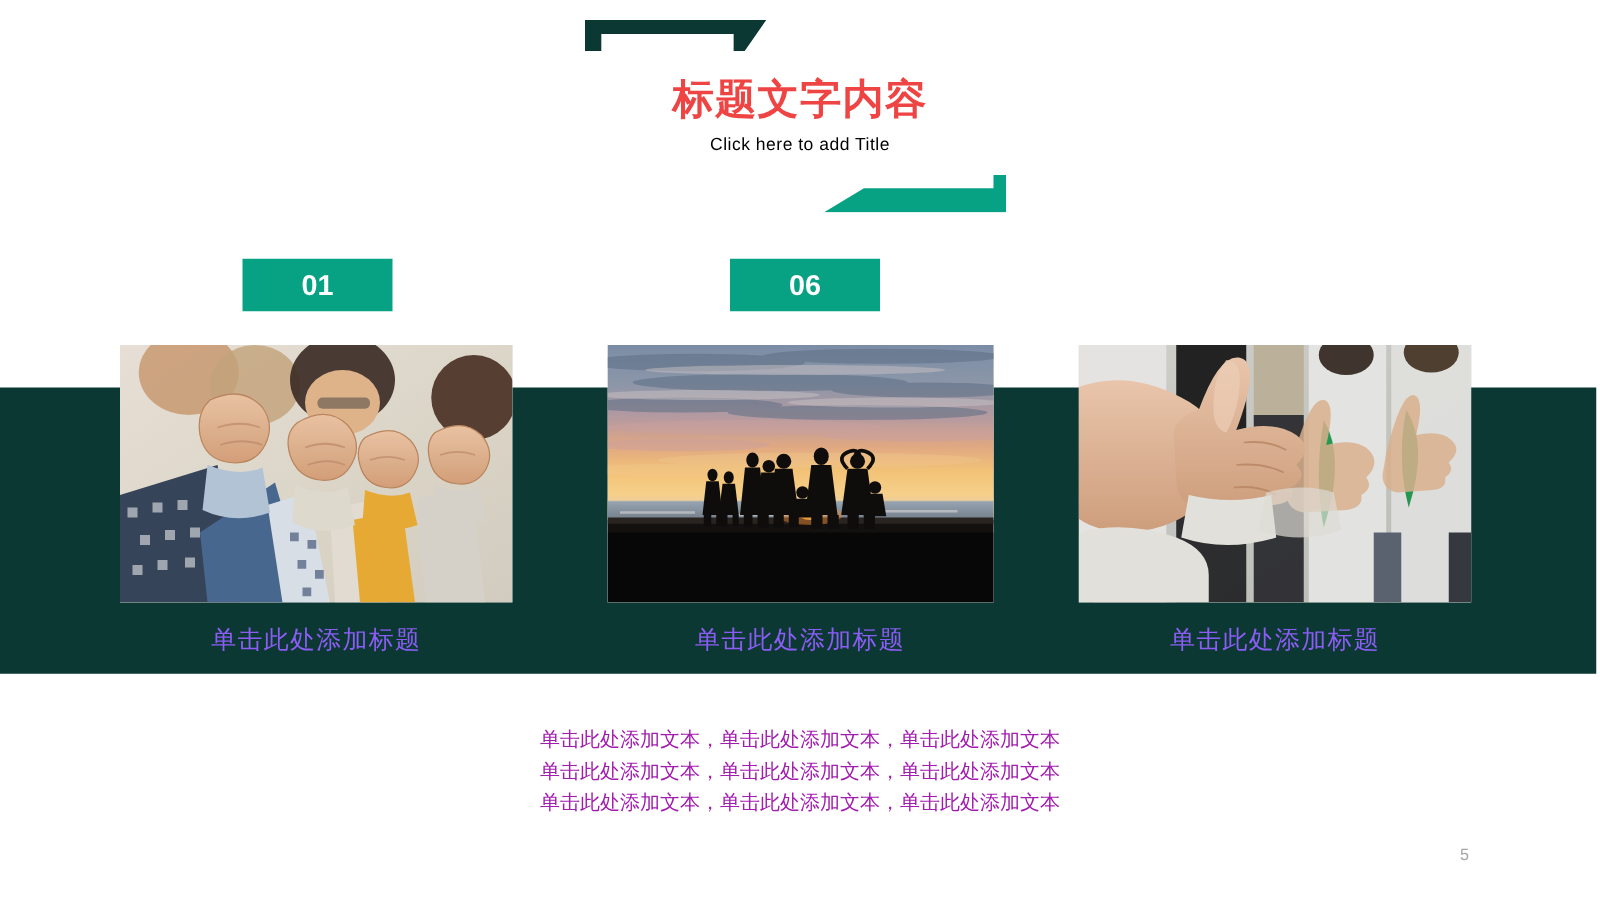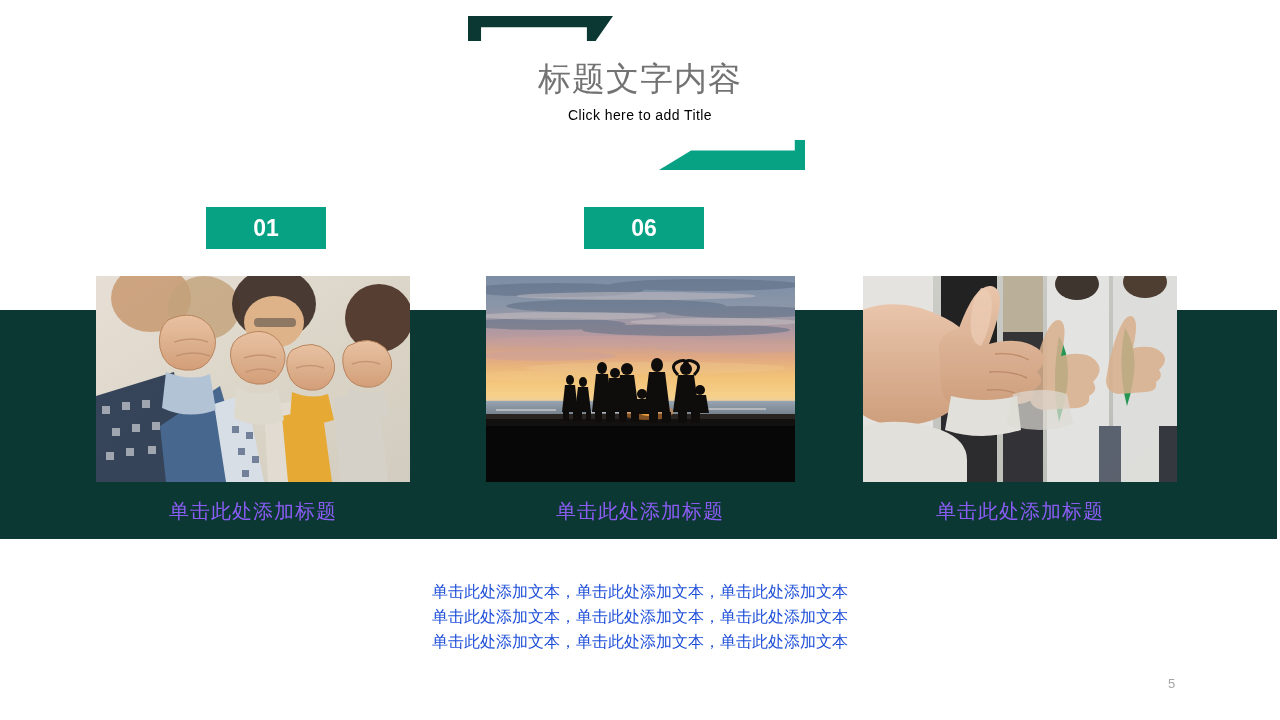--- a/index.html
+++ b/index.html
@@ -41,23 +41,23 @@
   .title-block {
     position: absolute;
     left: 0;
     top: 56px;
     width: 1280px;
     text-align: center;
   }
   .main-title {
     font-size: 33px;
     line-height: 46px;
-    color: #737373;
+    color: #ef4444;
     font-family: "DejaVu Sans", "Liberation Sans", sans-serif;
-    font-weight: 400;
+    font-weight: 700;
     letter-spacing: 1px;
   }
   .sub-title {
     margin-top: 4px;
     font-size: 14px;
     line-height: 18px;
     color: #000000;
     font-family: "Liberation Sans", sans-serif;
     letter-spacing: 0.4px;
   }
@@ -69,21 +69,21 @@
     width: 120px;
     height: 42px;
     background: #07A184;
     color: #ffffff;
     font-size: 23px;
     font-weight: bold;
     line-height: 42px;
     text-align: center;
     font-family: "Liberation Sans", sans-serif;
   }
-  .badge-1 { left: 206px; }
+  .badge-1 { left: 194px; }
   .badge-2 { left: 584px; }
   .badge-3 { left: 960px; }
 
   
   .band {
     position: absolute;
     left: 0;
     top: 310px;
     width: 1277px;
     height: 229px;
@@ -121,21 +121,21 @@
   .caption-2 { left: 475px; }
   .caption-3 { left: 855px; }
 
   
   .body-text {
     position: absolute;
     left: 0;
     top: 579px;
     width: 1280px;
     text-align: center;
-    color: #1d4ed8;
+    color: #a21caf;
     font-size: 16px;
     line-height: 25px;
     font-family: "DejaVu Sans", "Liberation Sans", sans-serif;
   }
   .body-text div { white-space: nowrap; }
 
   
   .page-no {
     position: absolute;
     left: 1168px;

